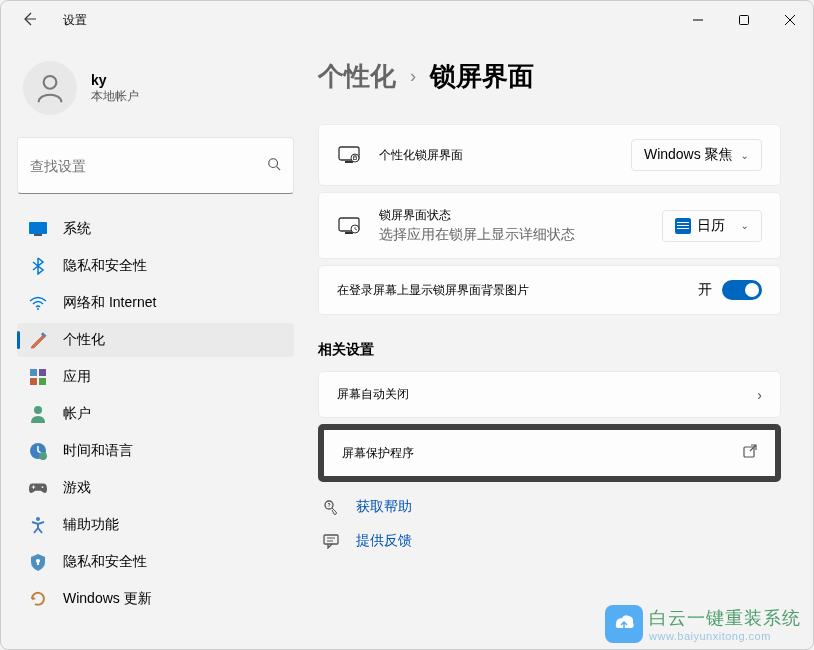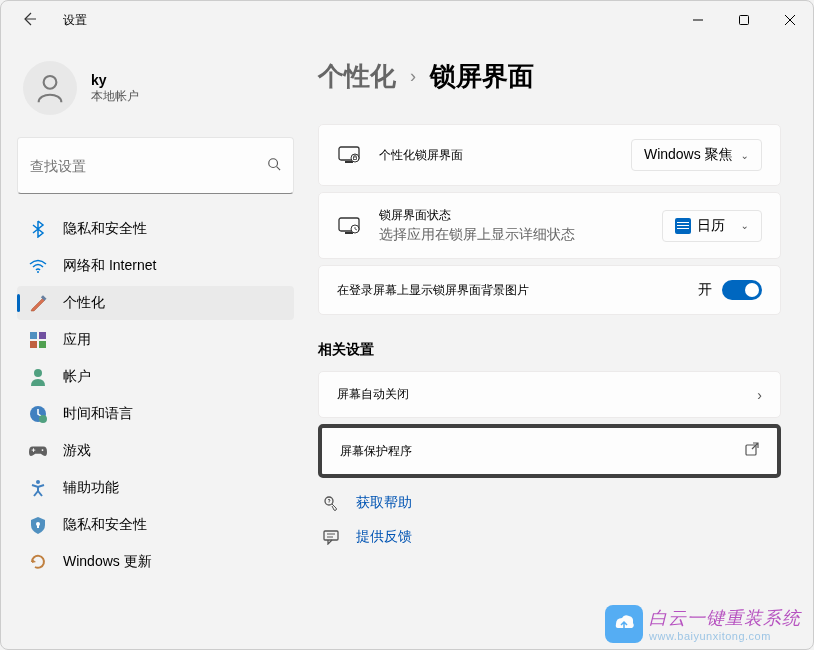--- a/index.html
+++ b/index.html
@@ -49,31 +49,31 @@
     .cal-icon::after { content: ""; position: absolute; top: 4px; left: 2px; right: 2px; height: 1px; background: white; box-shadow: 0 3px 0 white, 0 6px 0 white; }
     .chev { font-size: 10px; color: #555; }
     
     .toggle-row { display: flex; align-items: center; gap: 10px; }
     .toggle-label { font-size: 14px; }
     .toggle { width: 40px; height: 20px; background: #0067c0; border-radius: 10px; position: relative; cursor: pointer; }
     .toggle::after { content: ""; position: absolute; width: 14px; height: 14px; background: white; border-radius: 50%; top: 3px; right: 3px; }
     
     .section-title { font-size: 14px; font-weight: 600; margin: 26px 0 12px; }
     .link-card { cursor: pointer; }
-    .link-card.highlighted { border: 4px solid #404040; }
+    .link-card.highlighted { border: 6px solid #404040; }
     .right-icon { color: #555; font-size: 14px; }
     .ext-icon svg { width: 14px; height: 14px; }
     
     .help-row { display: flex; gap: 16px; margin-top: 16px; padding-left: 4px; }
     .help-row .help-icon { width: 18px; height: 18px; display: flex; align-items: center; justify-content: center; color: #555; }
     .help-row a { color: #0154b3; font-size: 14px; text-decoration: none; cursor: pointer; }
     
     .watermark { position: absolute; bottom: 6px; right: 12px; display: flex; align-items: center; gap: 6px; opacity: 0.75; }
     .wm-icon { width: 38px; height: 38px; background: #2196f3; border-radius: 8px; display: flex; align-items: center; justify-content: center; color: white; }
-    .wm-text .wm-main { color: #a21caf; font-size: 18px; font-weight: 400; letter-spacing: 1px; font-style: italic; }
+    .wm-text .wm-main { color: #15803d; font-size: 18px; font-weight: 400; letter-spacing: 1px; }
     .wm-text .wm-sub { color: #81b6e0; font-size: 11px; letter-spacing: 0.5px; }
   </style>
 </head>
 <body>
 
 <div class="titlebar">
   <div class="titlebar-left">
     <span class="back-btn">
       <svg width="16" height="16" viewBox="0 0 16 16">
           <path d="M10 2 L4 8 L10 14" stroke="#333" stroke-width="1.2" fill="none"></path>
@@ -123,20 +123,29 @@
         <svg width="14" height="14" viewBox="0 0 16 16">
             <circle cx="7" cy="7" r="5" stroke="#555" fill="none" stroke-width="1.3"></circle>
             <line x1="11" y1="11" x2="15" y2="15" stroke="#555" stroke-width="1.3"></line>
           </svg>
       </span>
     </div>
 
     <ul class="nav-list">
       <li class="nav-item">
           <span class="nav-icon">
+            <svg width="18" height="14" viewBox="0 0 18 14">
+              <rect width="18" height="12" rx="1" fill="#0078d4"></rect>
+              <rect x="5" y="12" width="8" height="2" fill="#555"></rect>
+            </svg>
+          </span>
+          <span>系统</span>
+        </li>
+      <li class="nav-item">
+          <span class="nav-icon">
             <svg width="14" height="18" viewBox="0 0 14 18">
               <path d="M7 1 L12 5 L7 9 L12 13 L7 17 V1 M2 5 L7 9 M2 13 L7 9" stroke="#0078d4" stroke-width="1.5" fill="none"></path>
             </svg>
           </span>
           <span>隐私和安全性</span>
         </li>
       <li class="nav-item">
           <span class="nav-icon">
             <svg width="18" height="14" viewBox="0 0 18 14">
               <path d="M1 5 Q9 -2 17 5 M4 8 Q9 3 14 8 M7 11 Q9 9 11 11" stroke="#0078d4" stroke-width="1.5" fill="none"></path>

